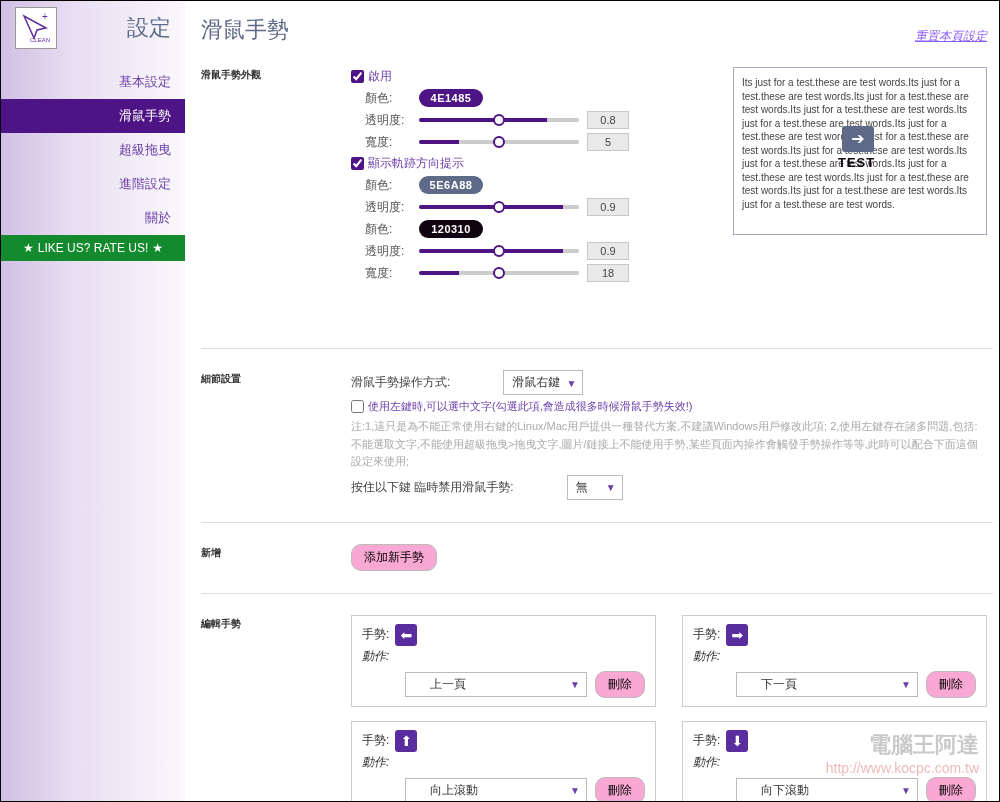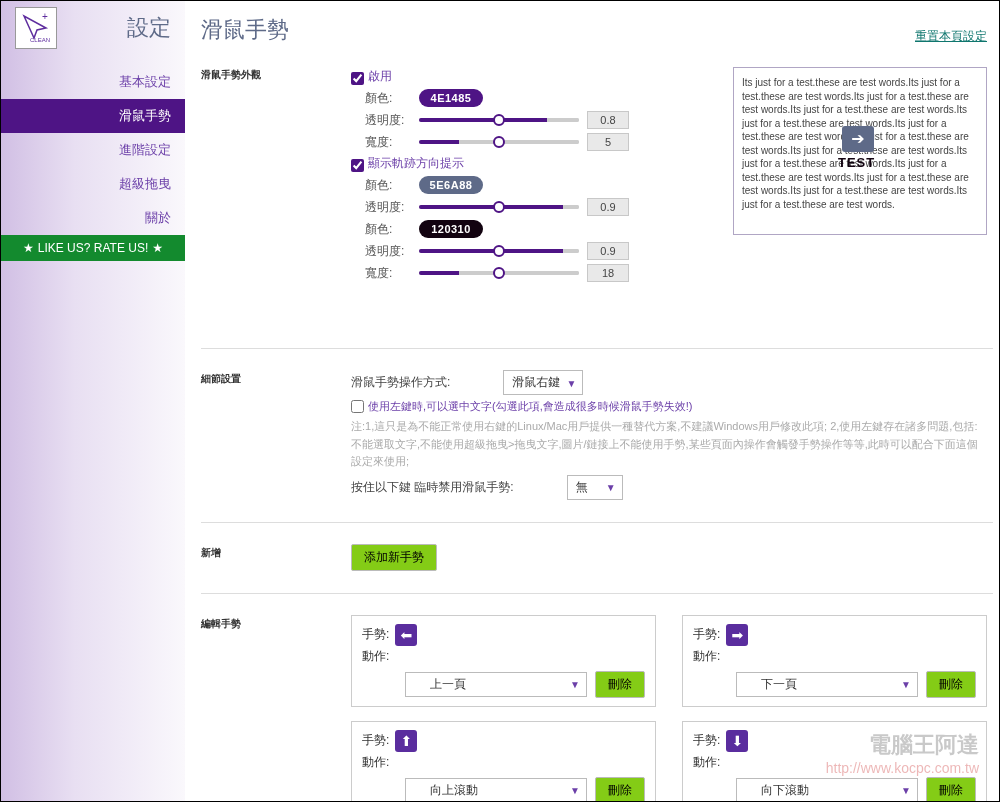--- a/index.html
+++ b/index.html
@@ -10,53 +10,53 @@
 .settings-title { position: absolute; right: 14px; top: 12px; color: #5e6a88; font-size: 22px; }
 .nav { position: absolute; top: 64px; left: 0; right: 0; }
 .nav-item { display: block; text-align: right; padding: 8px 14px 8px 0; color: #6b3fa8; font-size: 13px; cursor: pointer; }
 .nav-item.active { background: #4e1485; color: #fff; }
 .rate-bar { background: #138a2e; color: #fff; font-size: 12px; text-align: center; padding: 6px 0; display: flex; align-items: center; justify-content: center; gap: 4px; }
 .rate-bar .star { color: #fff; }
 
 .main { position: absolute; left: 200px; top: 0; right: 6px; bottom: 4px; color: #333; }
 .page-header { display: flex; align-items: flex-end; justify-content: space-between; padding: 14px 6px 0 0; }
 .page-title { color: #5e6a88; font-size: 22px; }
-.reset-link { color: #0f766e; font-size: 12px; text-decoration: underline; cursor: pointer; }
+.reset-link { color: #8b5cf6; font-size: 12px; text-decoration: underline; cursor: pointer; font-style: italic; }
 
 .section { display: flex; align-items: flex-start; padding: 20px 6px 16px 0; border-top: 1px solid transparent; }
 .sec-label { width: 150px; color: #333; font-size: 10px; font-weight: bold; padding-top: 2px; }
 .sec-body { flex: 1; font-size: 12px; color: #444; }
 .divider { border: none; border-top: 1px solid #ddd; margin: 6px 0 0 0; }
 
-.chk-row { display: flex; align-items: flex-end; gap: 4px; margin: 2px 0; color: #6b3fa8; font-size: 12px; }
+.chk-row { display: flex; align-items: center; gap: 4px; margin: 2px 0; color: #6b3fa8; font-size: 12px; }
 .chk-row input { accent-color: #4e1485; }
 .prop-row { display: flex; align-items: center; gap: 8px; margin: 4px 16px 4px 14px; font-size: 12px; }
 .prop-row .lbl { width: 46px; color: #555; }
 .color-swatch { display: inline-block; min-width: 64px; padding: 3px 10px; border-radius: 10px; color: #fff; font-size: 11px; text-align: center; font-weight: bold; letter-spacing: .5px; }
 .slider-wrap { display: flex; align-items: center; gap: 8px; }
 .slider { -webkit-appearance: none; width: 160px; height: 4px; background: #ccc; border-radius: 2px; position: relative; }
 .slider::-webkit-slider-runnable-track { height: 4px; background: linear-gradient(to right, #4e1485 var(--pct,50%), #ccc var(--pct,50%)); border-radius: 2px; }
 .slider::-webkit-slider-thumb { -webkit-appearance: none; width: 12px; height: 12px; background: #fff; border: 2px solid #4e1485; border-radius: 50%; margin-top: -4px; }
 .valbox { background: #e9e9e9; border: 1px solid #c8c8c8; padding: 2px 10px; min-width: 42px; text-align: center; font-size: 11px; color: #444; }
 
 .preview { position: absolute; right: 6px; top: 66px; width: 254px; height: 168px; border: 1px solid #b0a6c4; padding: 8px; font-size: 10px; color: #444; line-height: 1.35; }
 .preview .dirbadge { position: absolute; left: 108px; top: 58px; width: 32px; height: 26px; background: #5e6a88; border-radius: 3px; color: #fff; display: flex; align-items: center; justify-content: center; font-size: 16px; }
 .preview .test { position: absolute; left: 104px; top: 86px; color: #120310; font-weight: bold; font-size: 13px; letter-spacing: 1px; }
 
 .sel { border: 1px solid #bbb; background: #fff; padding: 3px 22px 3px 8px; font-size: 12px; color: #333; position: relative; display: inline-flex; align-items: center; cursor: pointer; margin-left: 43px; }
 .sel .caret { position: absolute; right: 6px; top: 50%; transform: translateY(-50%); color: #6b3fa8; font-size: 10px; }
 .note { color: #aaa; font-size: 11px; line-height: 1.6; margin: 4px 0; }
 .note-p { color: #6b3fa8; font-size: 11px; margin: 2px 0; }
-.btn { border: 1px solid #bbb; background: #84cc16; padding: 4px 12px; font-size: 12px; cursor: pointer; border-radius: 2px; }
+.btn { border: 1px solid #bbb; background: #f9a8d4; padding: 4px 12px; font-size: 12px; cursor: pointer; border-radius: 10px; }
 
 .gesture-grid { display: grid; grid-template-columns: 1fr 1fr; gap: 14px 26px; }
 .gesture-card { border: 1px solid #ccc; padding: 8px 10px; }
 .gesture-card .row1 { display: flex; align-items: center; gap: 6px; font-size: 12px; color: #333; }
 .gesture-card .arrow { display: inline-flex; width: 22px; height: 22px; background: #5a2d9e; color: #fff; align-items: center; justify-content: center; border-radius: 3px; font-size: 14px; }
-.gesture-card .row2 { font-size: 12px; color: #333; margin-top: 2px; }
+.gesture-card .row2 { font-size: 12px; color: #333; margin-top: 2px; font-style: italic; }
 .gesture-card .row3 { display: flex; gap: 8px; margin-top: 6px; align-items: center; }
 .gesture-card .sel { flex: 1; padding-left: 24px; }
 
 .watermark { position: absolute; right: 20px; bottom: 25px; opacity: 0.35; pointer-events: none; text-align: right; }
 .watermark .txt1 { font-size: 22px; font-weight: bold; color: #666; }
 .watermark .txt2 { font-size: 14px; color: #c33; }
 </style>
 </head>
 <body>
 
@@ -65,22 +65,22 @@
     <svg viewBox="0 0 32 32">
         <path d="M4 4 L14 26 L17 18 L26 16 Z" fill="#fff" stroke="#5e2d9e" stroke-width="1.5"></path>
         <text x="10" y="30" font-size="6" fill="#5e2d9e">CLEAN</text>
         <text x="22" y="8" font-size="10" fill="#5e2d9e">+</text>
       </svg>
   </div>
   <div class="settings-title">設定</div>
   <div class="nav">
     <a class="nav-item">基本設定</a>
     <a class="nav-item active">滑鼠手勢</a>
+    <a class="nav-item">超級拖曳</a>
     <a class="nav-item">進階設定</a>
-    <a class="nav-item">超級拖曳</a>
     <a class="nav-item">關於</a>
     <div class="rate-bar">
       <span class="star">★</span>
       <span>LIKE US? RATE US!</span>
       <span class="star">★</span>
     </div>
   </div>
 </div>
 
 <div class="main">

